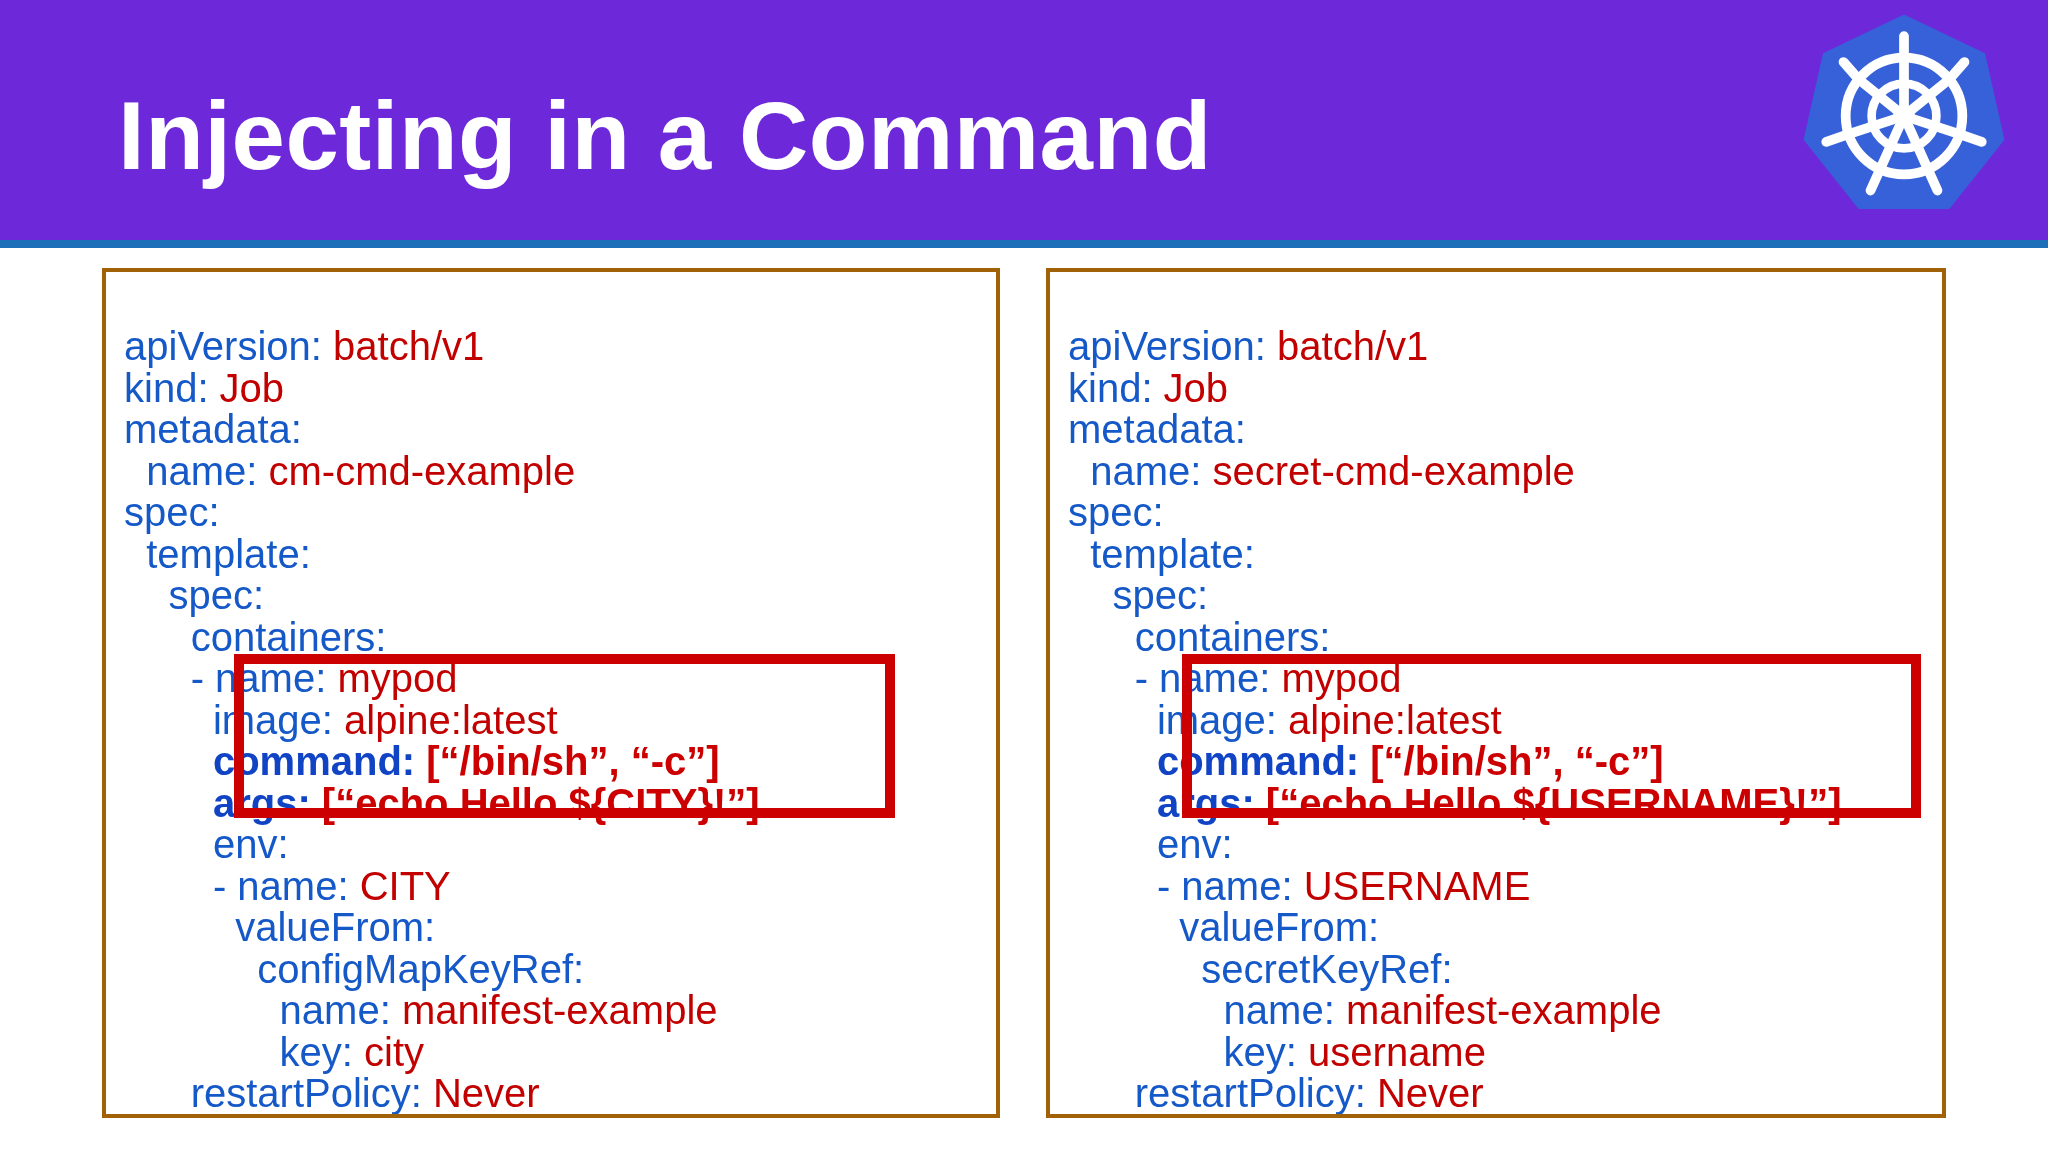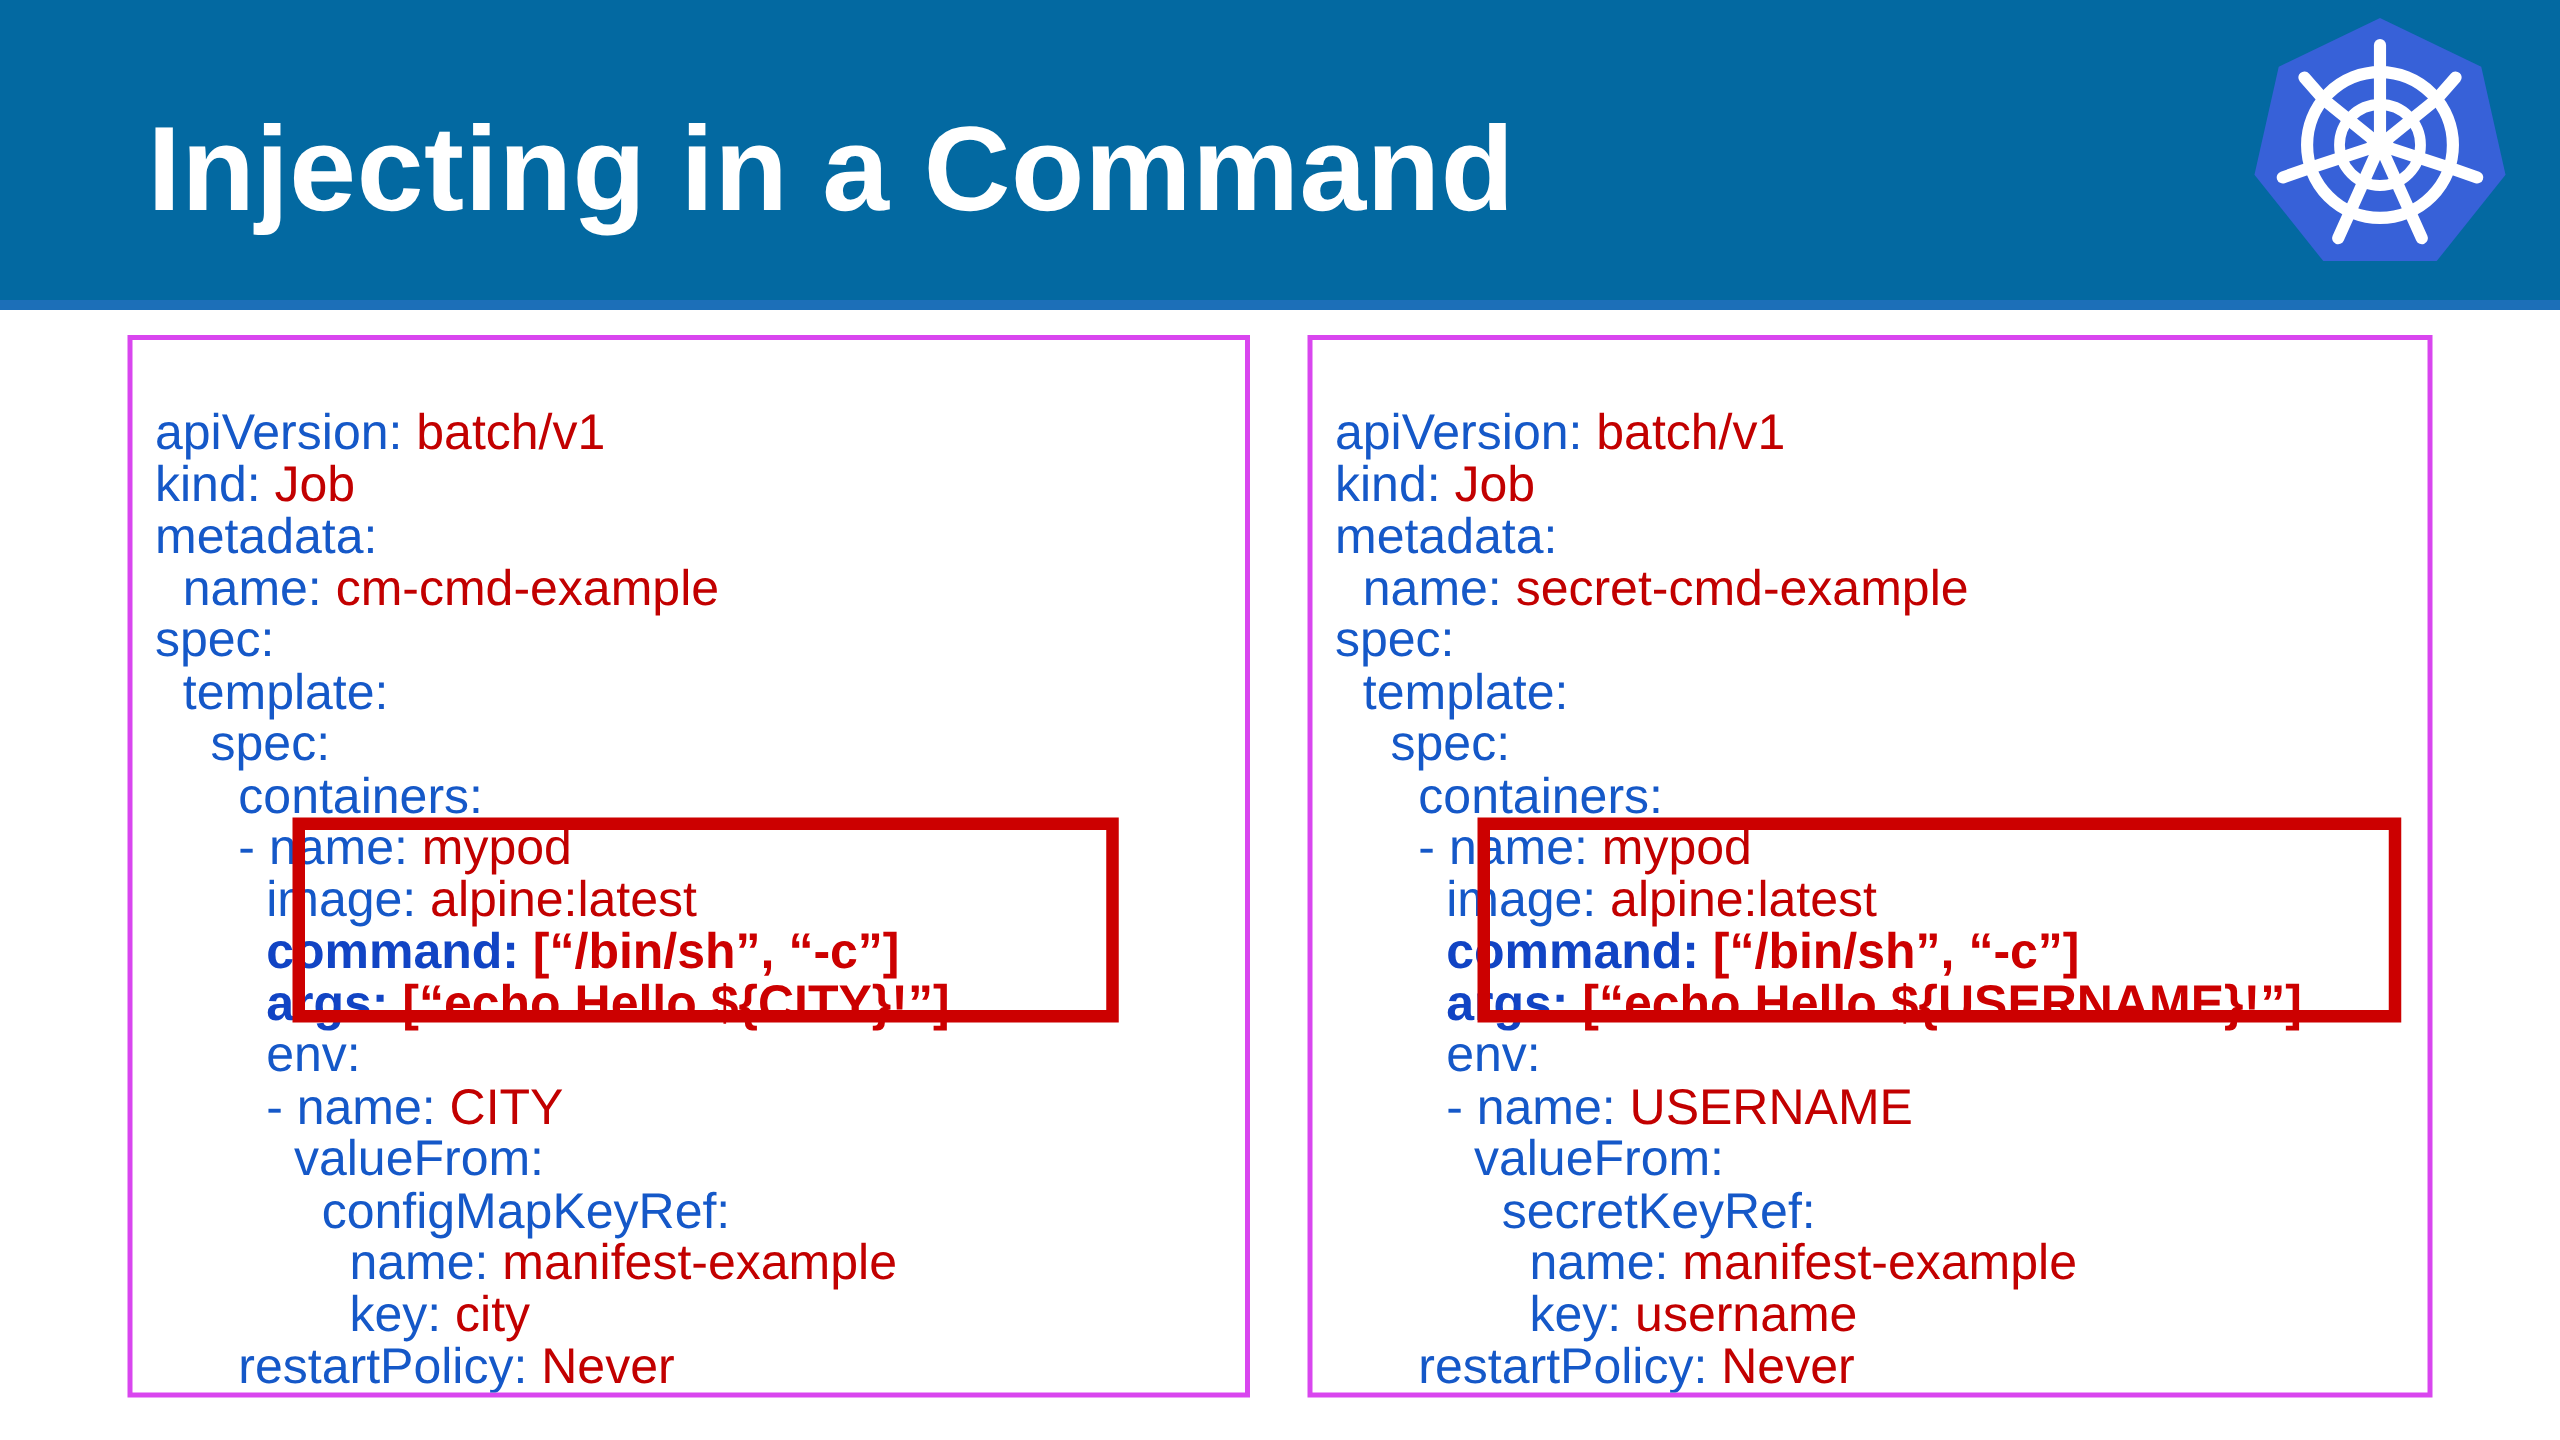--- a/index.html
+++ b/index.html
@@ -15,21 +15,21 @@
     font-family: "Liberation Sans", sans-serif;
     position: relative;
   }
 
   
   #slide-header {
     position: absolute;
     left: 0; top: 0;
     width: 2048px;
     height: 248px;
-    background: #0369a1;
+    background: #6d28d9;
     box-sizing: border-box;
   }
   #header-bottom-strip {
     position: absolute;
     left: 0; top: 240px;
     width: 2048px;
     height: 8px;
     background: #1c6fb8;
   }
   #slide-title {
@@ -52,21 +52,21 @@
     width: 216px;
     height: 216px;
   }
 
   
   .code-panel {
     position: absolute;
     top: 268px;
     height: 850px;
     background: #ffffff;
-    border: 4px solid #d946ef;
+    border: 4px solid #a16207;
     box-sizing: border-box;
     overflow: hidden;
   }
   #code-panel-left  { left: 102px;  width: 898px; }
   #code-panel-right { left: 1046px; width: 900px; }
 
   .code-lines {
     position: absolute;
     left: 18px;
     top: 14px;

